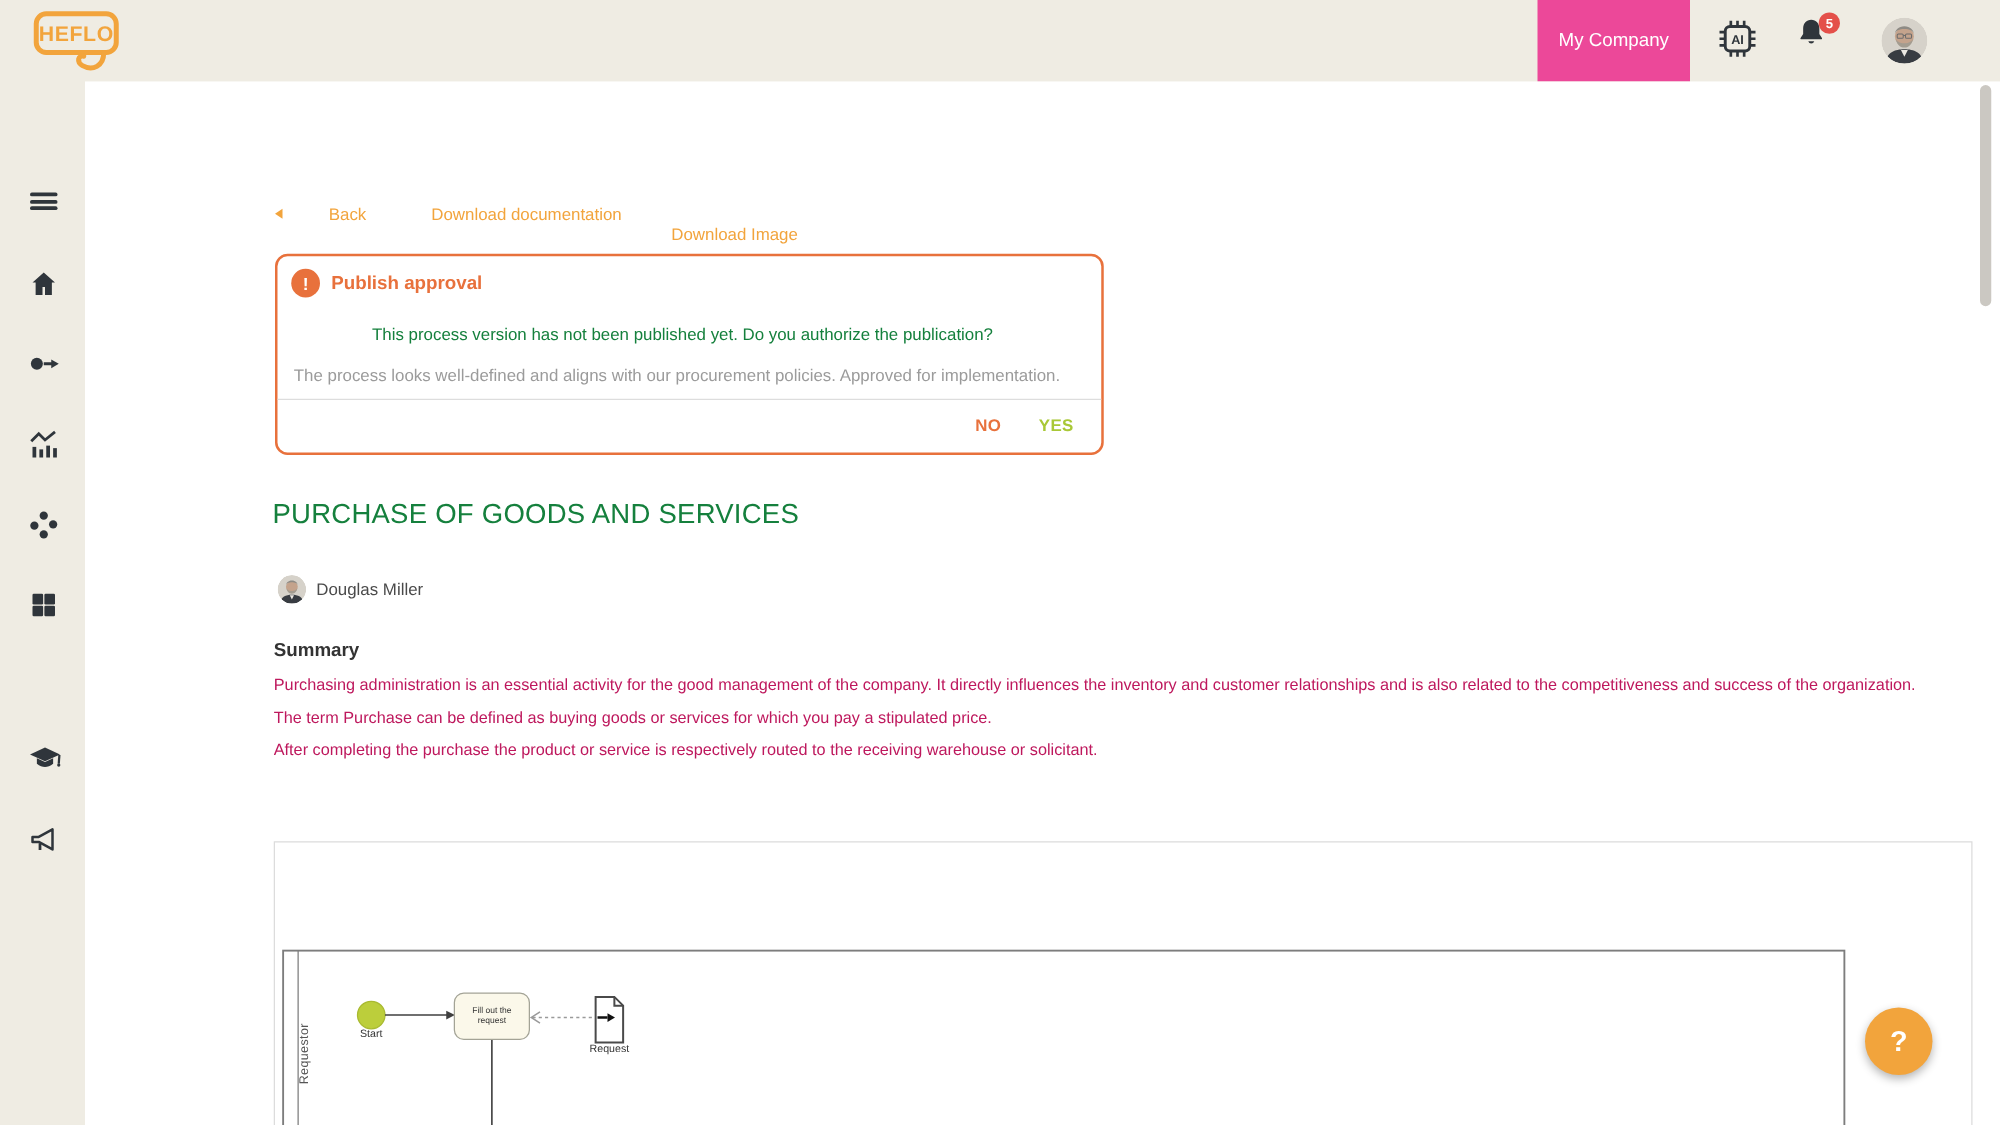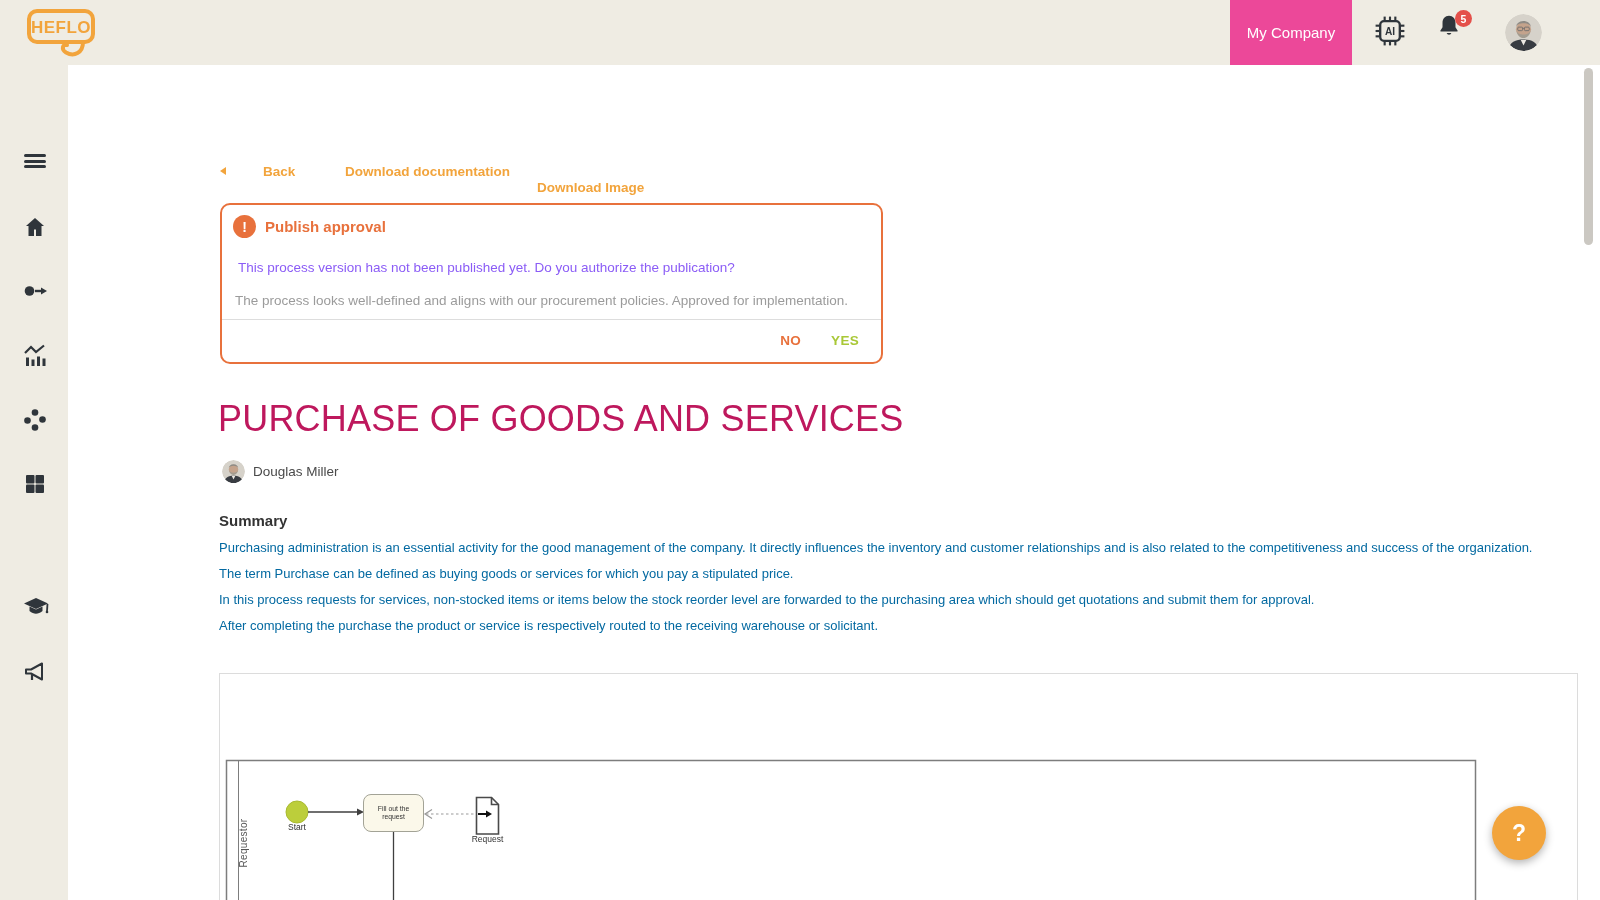--- a/index.html
+++ b/index.html
@@ -21,43 +21,43 @@
 
   
   .sidebar { position:absolute; left:0; top:65px; width:68px; height:835px; background:#EFECE3; z-index:4; }
   .sb-ico { position:absolute; left:23px; cursor:pointer; }
   .burger { left:24px; top:89px; width:22px; }
   .burger span { display:block; width:22px; height:3px; background:#2F353B; border-radius:1.5px; margin-bottom:2.5px; }
 
   
   .content { position:absolute; left:68px; top:65px; width:1532px; height:835px; background:#fff; }
 
-  .toolbar-link { position:absolute; font-size:13.5px; font-weight:bold; color:#F2A43C; cursor:pointer;padding-left:28px; }
+  .toolbar-link { position:absolute; font-size:13.5px; font-weight:normal; color:#F2A43C; cursor:pointer;padding-left:28px; }
   .back-tri { position:absolute; left:152px; top:102px; width:0; height:0;
     border-top:4.5px solid transparent; border-bottom:4.5px solid transparent; border-right:6px solid #F2A43C; }
 
   
   .dialog { position:absolute; left:152px; top:138px; width:663px; height:161px; background:#fff;
     border:2px solid #E8713C; border-radius:10px; }
   .dlg-ico { position:absolute; left:11px; top:10px; width:23px; height:23px; border-radius:50%;
     background:#E8713C; color:#fff; font-weight:bold; font-size:14px; display:flex; align-items:center; justify-content:center; }
   .dlg-title { position:absolute; left:43px; top:13px; font-size:15px; font-weight:bold; color:#E8713C; }
-  .dlg-question { position:absolute; left:16px; top:55px; width:640px; font-size:13.5px; color:#8b5cf6; }
+  .dlg-question { position:absolute; left:4px; top:55px; width:640px; font-size:13.5px; color:#15803d;text-align:center; }
   .dlg-comment { position:absolute; left:13px; top:88px; width:630px; font-size:13.5px; color:#9B9B9B; }
   .dlg-divider { position:absolute; left:0; top:114px; width:659px; height:1px; background:#DDDDDD; }
   .dlg-btn { position:absolute; top:128px; font-size:13.5px; font-weight:bold; cursor:pointer; letter-spacing:0.3px; }
   .btn-no { right:80px; color:#E8713C; }
   .btn-yes { right:22px; color:#A9C837; }
 
-  .proc-title { position:absolute; left:150px; top:333px; font-size:36px; color:#be185d; letter-spacing:0.2px; }
+  .proc-title { position:absolute; left:150px; top:333px; font-size:22px; color:#15803d; letter-spacing:0.2px; }
   .author-av { position:absolute; left:154px; top:395px; width:23px; height:23px; border-radius:50%; overflow:hidden; }
   .author-name { position:absolute; left:185px; top:399px; font-size:13.5px; color:#4A4A4A; }
   .summary-h { position:absolute; left:151px; top:447px; font-size:15px; font-weight:bold; color:#333; }
   .paras { position:absolute; left:151px; top:470px; width:1360px; }
-  .paras p { font-size:13px; color:#0369a1; line-height:26px; white-space:nowrap; overflow:hidden; }
+  .paras p { font-size:13px; color:#be185d; line-height:26px; white-space:nowrap; overflow:hidden; }
 
   
   .dg-box { position:absolute; left:151px; top:608px; width:1359px; height:292px;
     border:1px solid #DCDCDC; background:#fff; overflow:hidden; }
   .dg-box svg.dg { position:absolute; left:0; top:0; }
   .dg-label { position:absolute; font-size:10px; color:#333; text-align:center; transform:scale(0.85); }
   .task { position:absolute; left:143px; top:120px; width:61px; height:38px; background:#FBF8EA;
     border:1px solid #A3A396; border-radius:8px; display:flex; align-items:center; justify-content:center; }
   .task span { display:block; width:84px; font-size:10px; line-height:1.2; color:#333; text-align:center; transform:scale(0.68); }
   .lane-lbl { position:absolute; width:120px; height:14px; font-size:10px; color:#555; text-align:center;
@@ -111,21 +111,20 @@
           <polygon points="17,28 23,28 20,34" fill="#ECE9E3"></polygon>
         </g>
       </svg>
     </div>
     <div class="author-name">Douglas Miller</div>
 
     <div class="summary-h">Summary</div>
     <div class="paras">
       <p>Purchasing administration is an essential activity for the good management of the company. It directly influences the inventory and customer relationships and is also related to the competitiveness and success of the organization.</p>
       <p>The term Purchase can be defined as buying goods or services for which you pay a stipulated price.</p>
-      <p>In this process requests for services, non-stocked items or items below the stock reorder level are forwarded to the purchasing area which should get quotations and submit them for approval.</p>
       <p>After completing the purchase the product or service is respectively routed to the receiving warehouse or solicitant.</p>
     </div>
 
     <div class="dg-box">
       <svg class="dg" width="1359" height="292" viewBox="0 0 1359 292">
 
         <rect x="6.5" y="86.5" width="1249" height="300" fill="none" stroke="#7D7D7D" stroke-width="1.5"></rect>
         <line x1="18.5" y1="86.5" x2="18.5" y2="386" stroke="#7D7D7D" stroke-width="1"></line>
         <line x1="18.5" y1="253" x2="1255" y2="253" stroke="#8A8A8A" stroke-width="1"></line>
 

